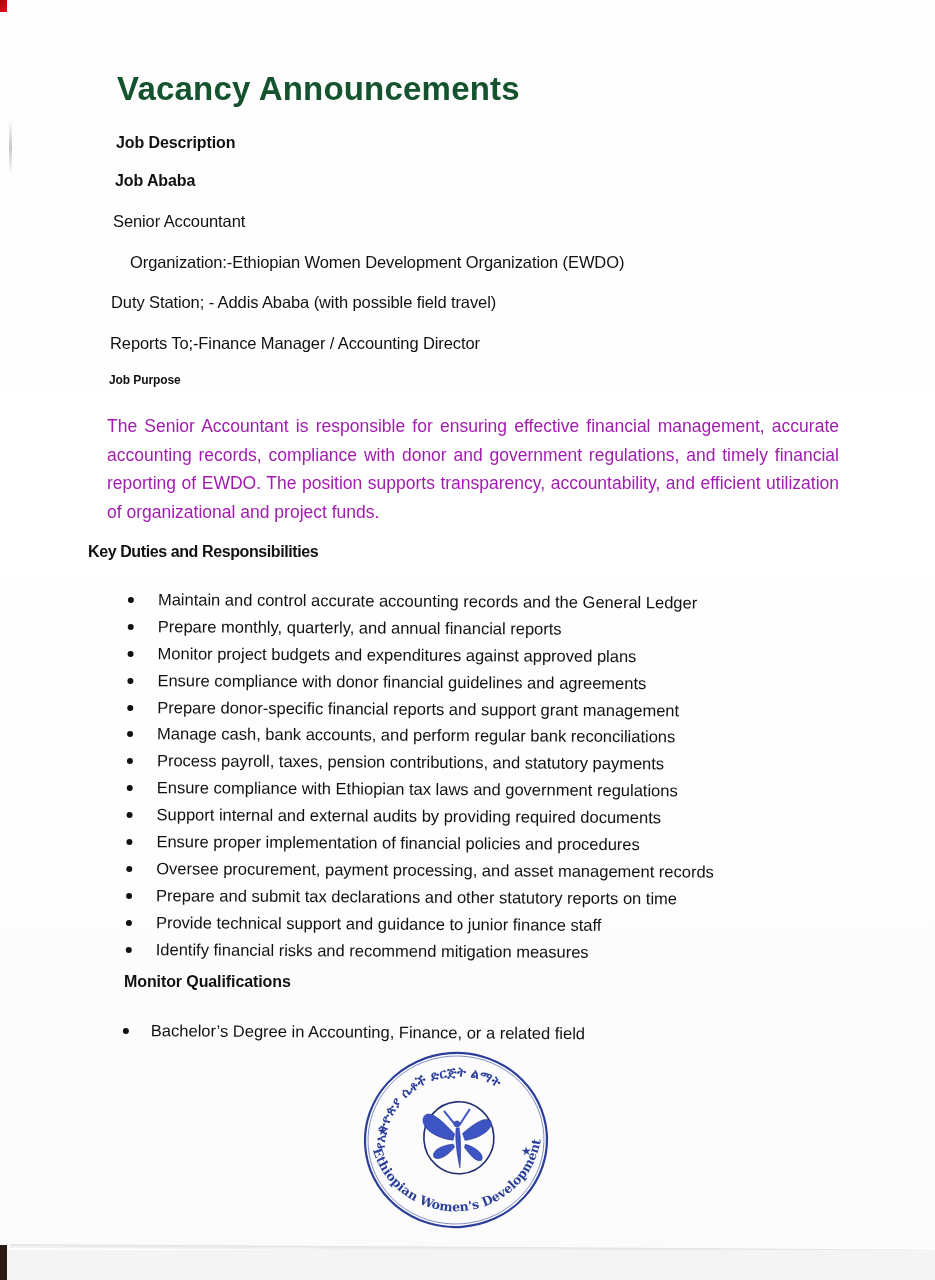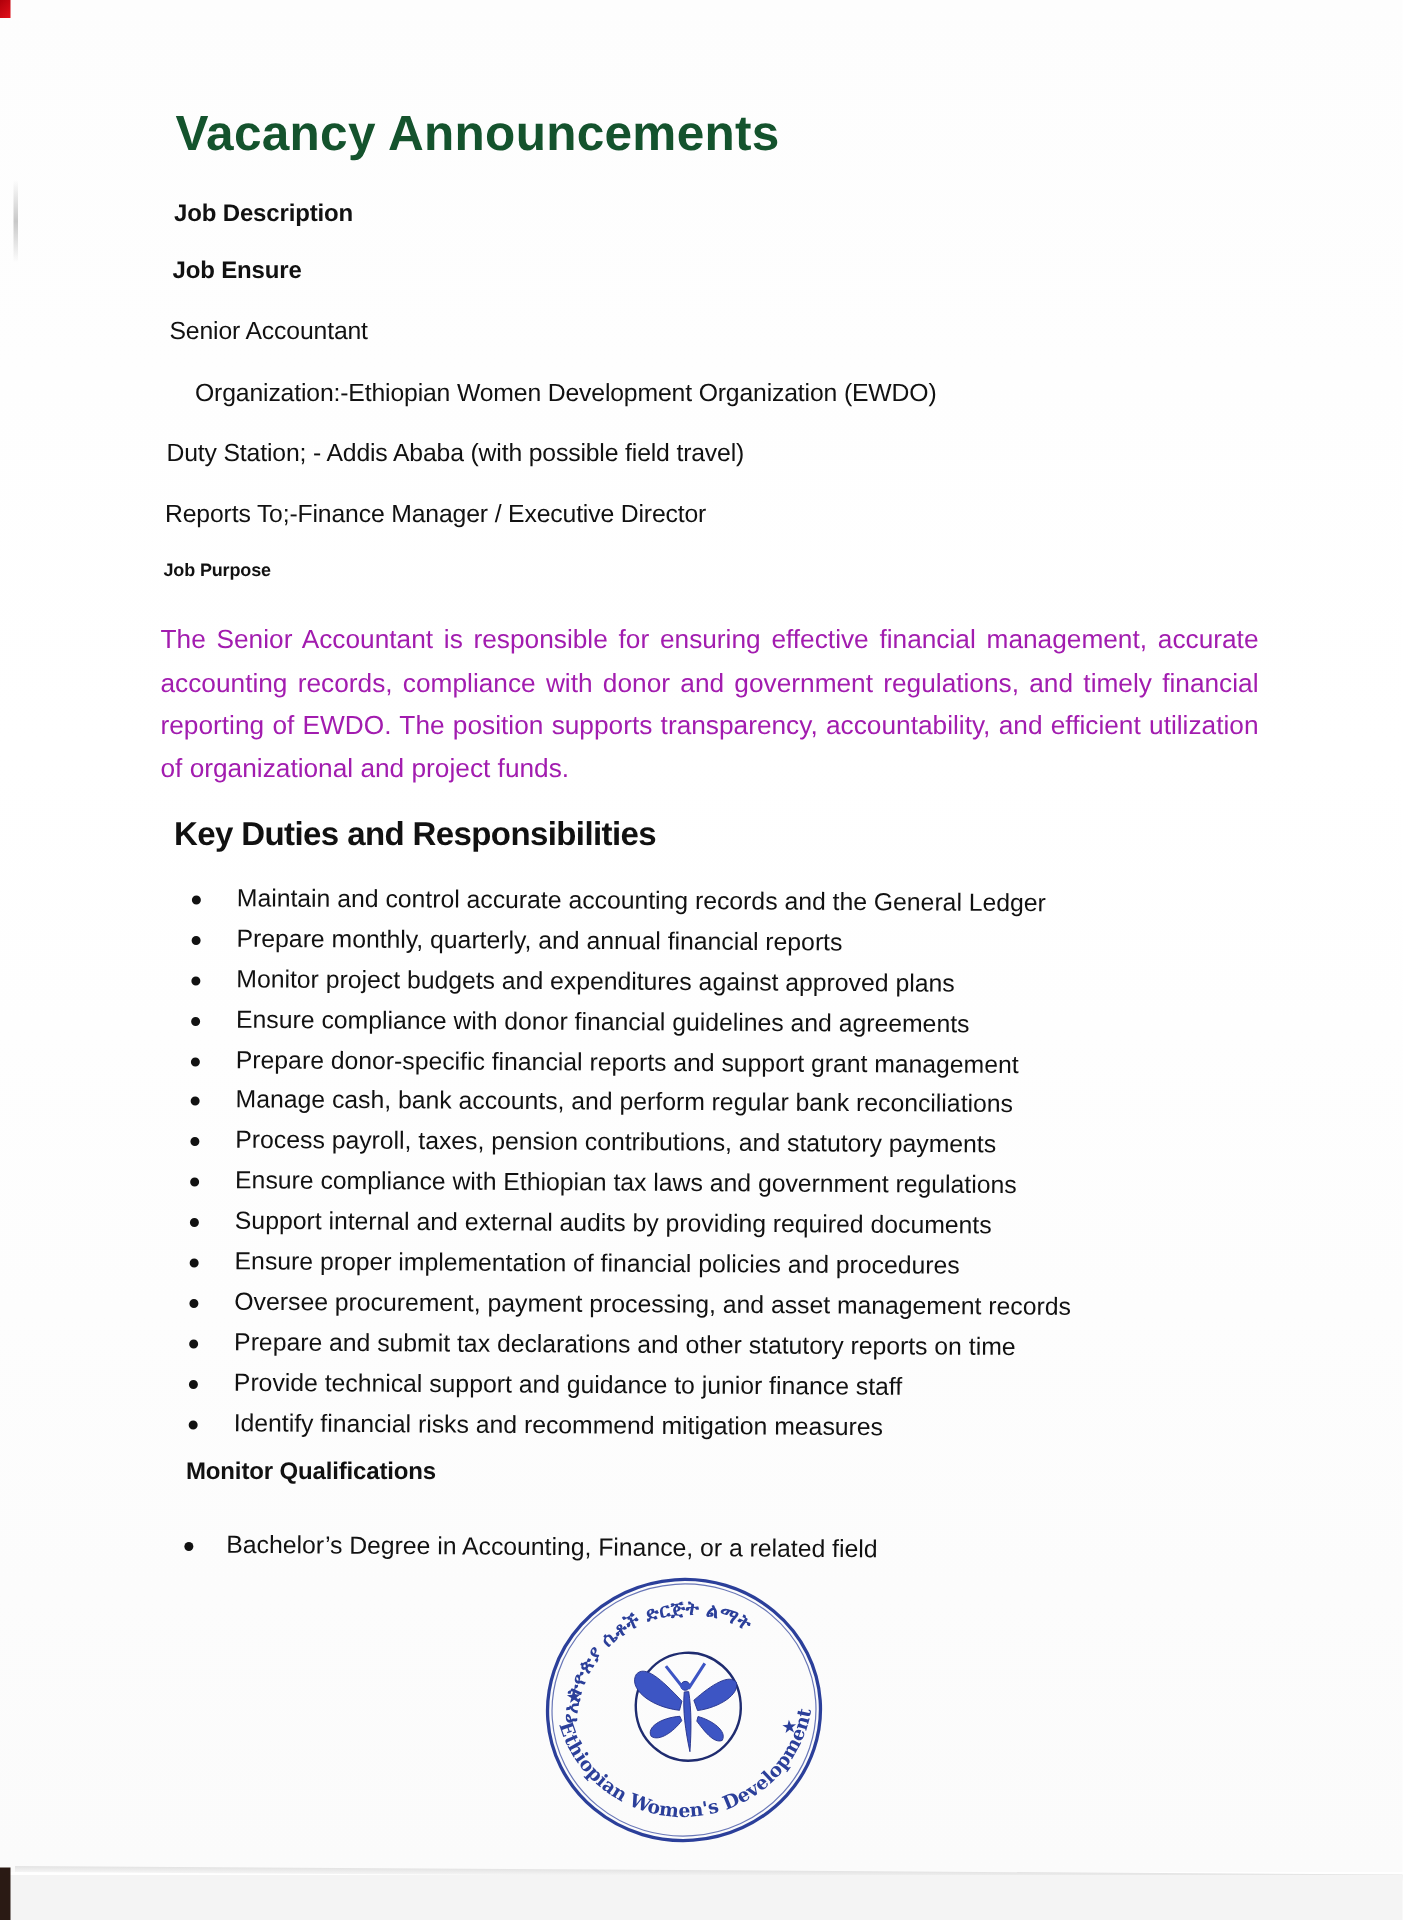--- a/index.html
+++ b/index.html
@@ -131,30 +131,30 @@
 <div class="page"></div>
 <div class="page-bottom-edge"></div>
 <div class="below-page"></div>
 <div class="corner-red"></div>
 <div class="corner-dark"></div>
 <div class="edge-shadow"></div>
 
 <h1 class="title" style="margin:0;">Vacancy Announcements</h1>
 
 <div class="text bold" style="left:116px; top:134px; font-size:16px;">Job Description</div>
-<div class="text bold" style="left:115px; top:172px; font-size:16px;">Job Ensure</div>
+<div class="text bold" style="left:115px; top:172px; font-size:16px;">Job Ababa</div>
 <div class="text" style="left:113px; top:212px;text-align:center;">Senior Accountant</div>
 <div class="text" style="left:112px; top:253px;margin-left:18px;">Organization:-Ethiopian Women Development Organization (EWDO)</div>
 <div class="text" style="left:111px; top:293px;">Duty Station; - Addis Ababa (with possible field travel)</div>
-<div class="text" style="left:110px; top:334px;">Reports To;-Finance Manager / Executive Director</div>
+<div class="text" style="left:110px; top:334px;">Reports To;-Finance Manager / Accounting Director</div>
 <div class="text bold" style="left:109px; top:373px; font-size:12px;">Job Purpose</div>
 
 <p class="para" style="margin:0;">The Senior Accountant is responsible for ensuring effective financial management, accurate accounting records, compliance with donor and government regulations, and timely financial reporting of EWDO. The position supports transparency, accountability, and efficient utilization of organizational and project funds.</p>
 
-<div class="text bold" style="left:116px; top:543px; font-size:22px; letter-spacing:-0.4px;">Key Duties and Responsibilities</div>
+<div class="text bold" style="left:88px; top:543px; font-size:16px; letter-spacing:-0.4px;">Key Duties and Responsibilities</div>
 
 <ul class="bullet-list">
   <li>
       <span class="bullet-dot"></span>
       <span class="bullet-text">Maintain and control accurate accounting records and the General Ledger</span>
     </li>
   <li>
       <span class="bullet-dot"></span>
       <span class="bullet-text">Prepare monthly, quarterly, and annual financial reports</span>
     </li>

